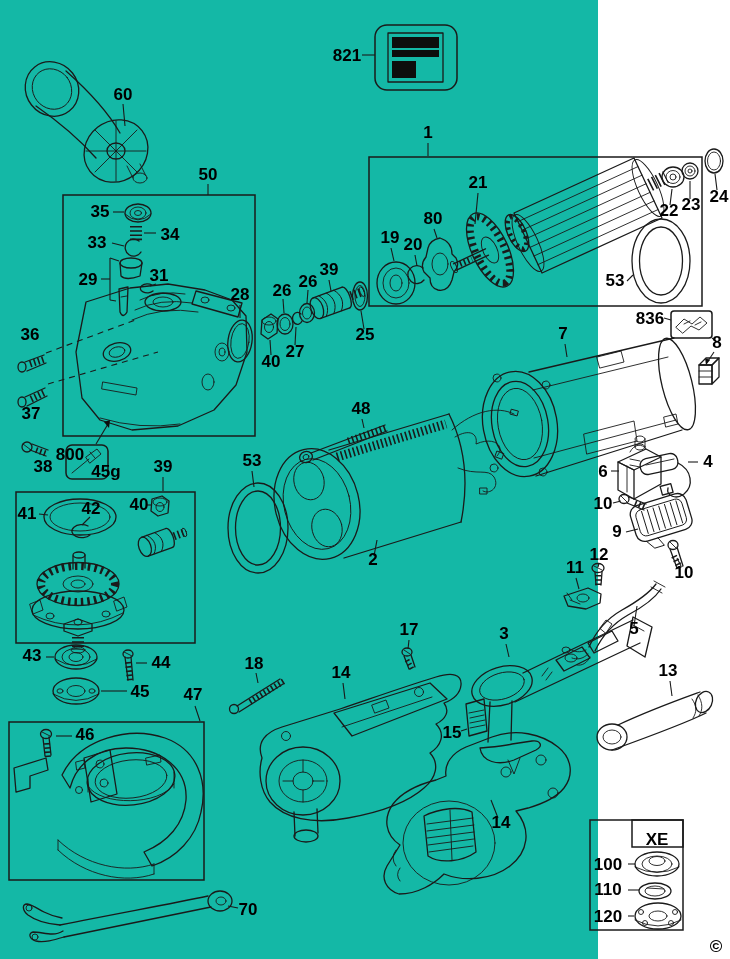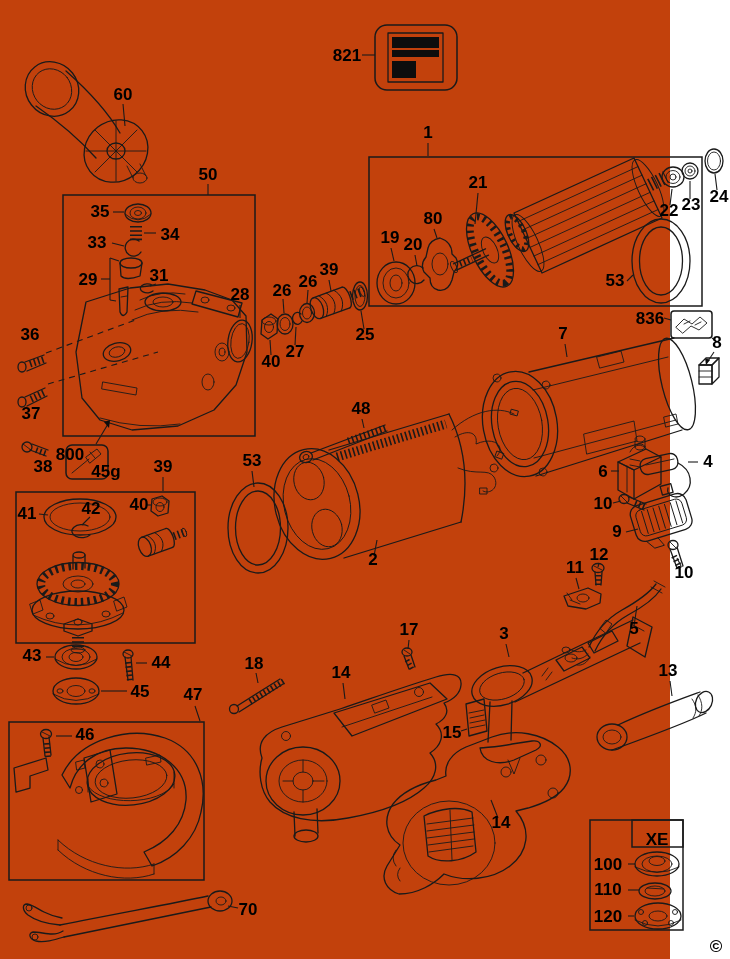--- a/index.html
+++ b/index.html
@@ -1,16 +1,16 @@
 <!DOCTYPE html>
 <html><head>
 <meta charset="utf-8">
 <style>
   html,body{margin:0;padding:0;background:#fff;}
-  #stage{width:670px;height:959px;position:relative;background:#c2410c;}
+  #stage{width:598px;height:959px;position:relative;background:#14b8a6;}
   svg{display:block;}
   .s{fill:none;stroke:#1a1a1a;stroke-width:1.3;stroke-linecap:round;stroke-linejoin:round;}
   .s2{fill:none;stroke:#1a1a1a;stroke-width:0.9;stroke-linecap:round;stroke-linejoin:round;}
   .box{fill:none;stroke:#1a1a1a;stroke-width:1.5;}
   .lead{fill:none;stroke:#1a1a1a;stroke-width:1.1;}
   .dash{fill:none;stroke:#1a1a1a;stroke-width:1.1;stroke-dasharray:6 5;}
   .thr{fill:none;stroke:#1a1a1a;stroke-dasharray:1.6 2.6;}
   .teeth{fill:none;stroke:#1a1a1a;stroke-dasharray:2.5 4;}
   .fb{fill:#0d0d0d;stroke:none;}
   .plabel{font-family:"Liberation Sans","DejaVu Sans",sans-serif;font-weight:bold;font-size:17px;fill:#000;text-anchor:middle;}

